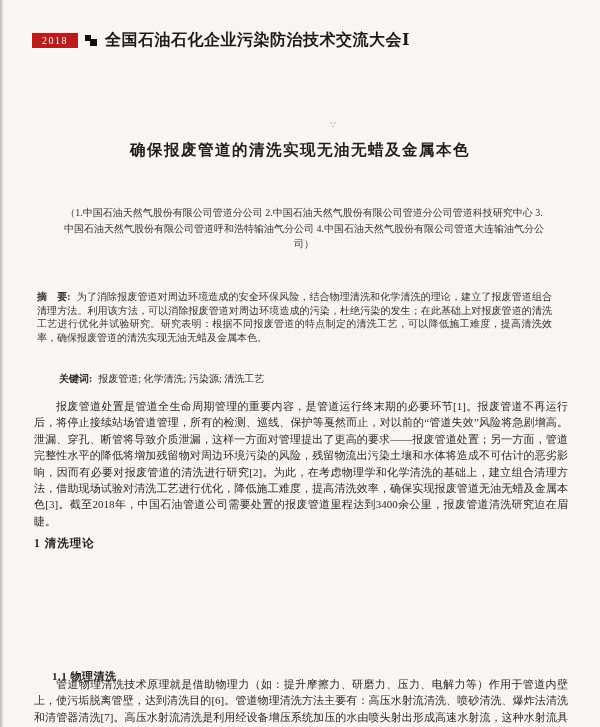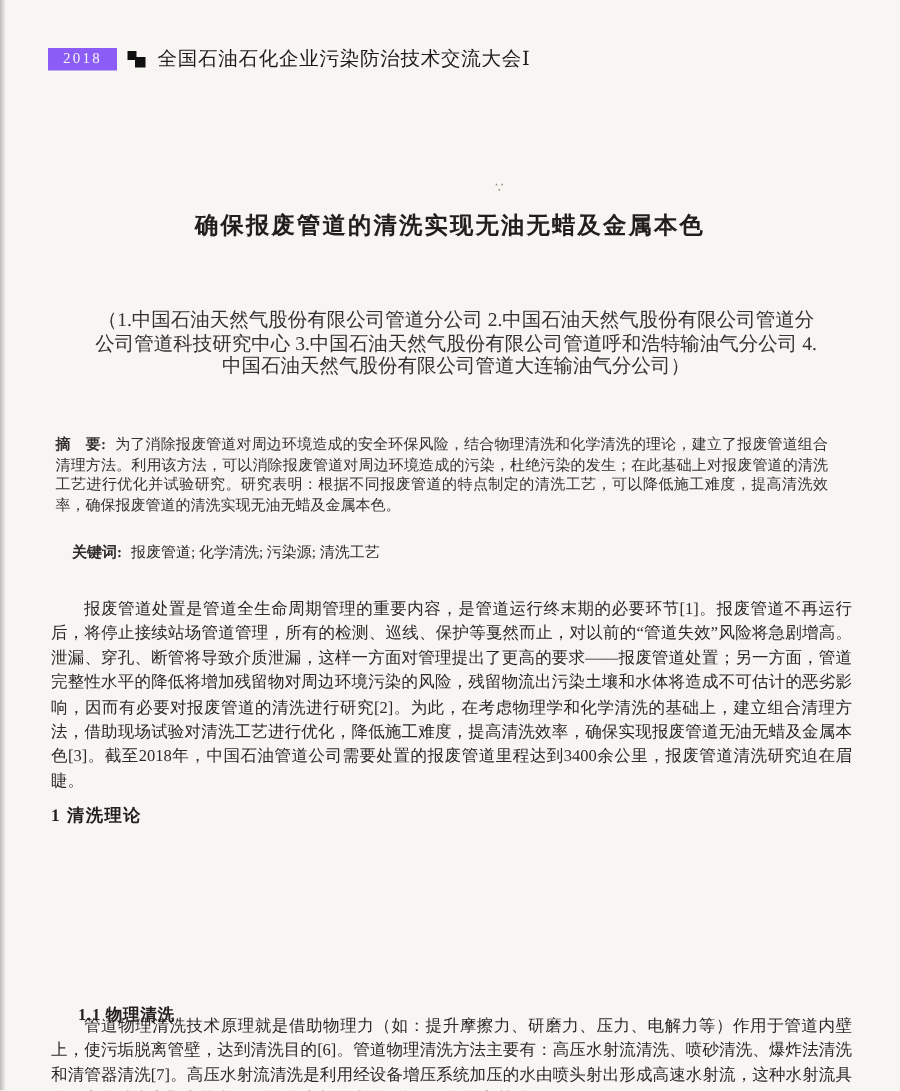--- a/index.html
+++ b/index.html
@@ -6,38 +6,38 @@
   body{
     width:600px;height:727px;overflow:hidden;position:relative;
     background:#f7f6f2;
     font-family:"Liberation Serif","DejaVu Serif",serif;
     color:#2e2c29;
   }
   .page{position:absolute;inset:0;}
   .scan-edge{position:absolute;left:0;top:0;bottom:0;width:4px;
     background:linear-gradient(to right,rgba(60,55,50,.30),rgba(60,55,50,0));}
   .header{position:absolute;left:32px;top:30px;display:flex;align-items:center;gap:7px;}
-  .year-badge{display:inline-block;background:#8b5cf6;color:#f6f5f1;
+  .year-badge{display:inline-block;background:#b91c1c;color:#f6f5f1;
     font-size:10px;line-height:15px;padding:0 10px;letter-spacing:1.5px;}
   .logo{position:relative;width:13px;height:13px;display:inline-block;}
   .logo .sq1{position:absolute;left:0;top:1px;width:6px;height:6px;background:#101010;}
   .logo .sq2{position:absolute;left:5px;top:5px;width:7px;height:7px;background:#101010;}
-  .conf-title{font-weight:normal;font-size:13px;letter-spacing:.5px;color:#1c1b19;}
+  .conf-title{font-weight:bold;font-size:16px;letter-spacing:.5px;color:#1c1b19;}
   .artifact{position:absolute;left:330px;top:120px;font-size:9px;color:#8f8b84;}
   .title{position:absolute;left:0;right:0;top:140px;margin:0;text-align:center;
     font-size:15.5px;font-weight:bold;letter-spacing:1.5px;color:#211f1c;}
   .authors{position:absolute;left:0;right:0;top:182px;text-align:center;
     font-size:11px;color:#2e2c29;}
   .author{margin:0 8px;white-space:nowrap;}
   .sup{font-size:7.5px;vertical-align:super;margin-left:1px;}
   .affiliation{position:absolute;left:62px;right:54px;top:205px;text-align:center;
-    font-size:13px;line-height:15.5px;color:#34322e;}
+    font-size:10px;line-height:15.5px;color:#34322e;}
   .abstract{position:absolute;left:37px;right:48px;top:290px;margin:0;
     font-size:10px;line-height:13.6px;text-align:justify;color:#34322e;}
-  .keywords{position:absolute;left:48px;right:60px;top:361px;margin:0;
+  .keywords{position:absolute;left:48px;right:60px;top:361px;margin:11px;
     font-size:10px;color:#2e2c29;}
   .lbl{font-weight:bold;margin-right:6px;}
   .para{position:absolute;left:34px;right:32px;margin:0;
     font-size:11px;line-height:16.4px;text-align:justify;text-indent:2em;color:#2b2925;}
   .para-intro{top:398px;}
   .h2{position:absolute;left:34px;top:536px;margin:0;font-size:11.5px;
     font-weight:bold;color:#211f1c;letter-spacing:1px;}
   .para-s1{top:558px;}
   .h3{position:absolute;left:36px;top:653px;margin:16px;font-size:11px;
     font-weight:bold;color:#211f1c;letter-spacing:.5px;}

